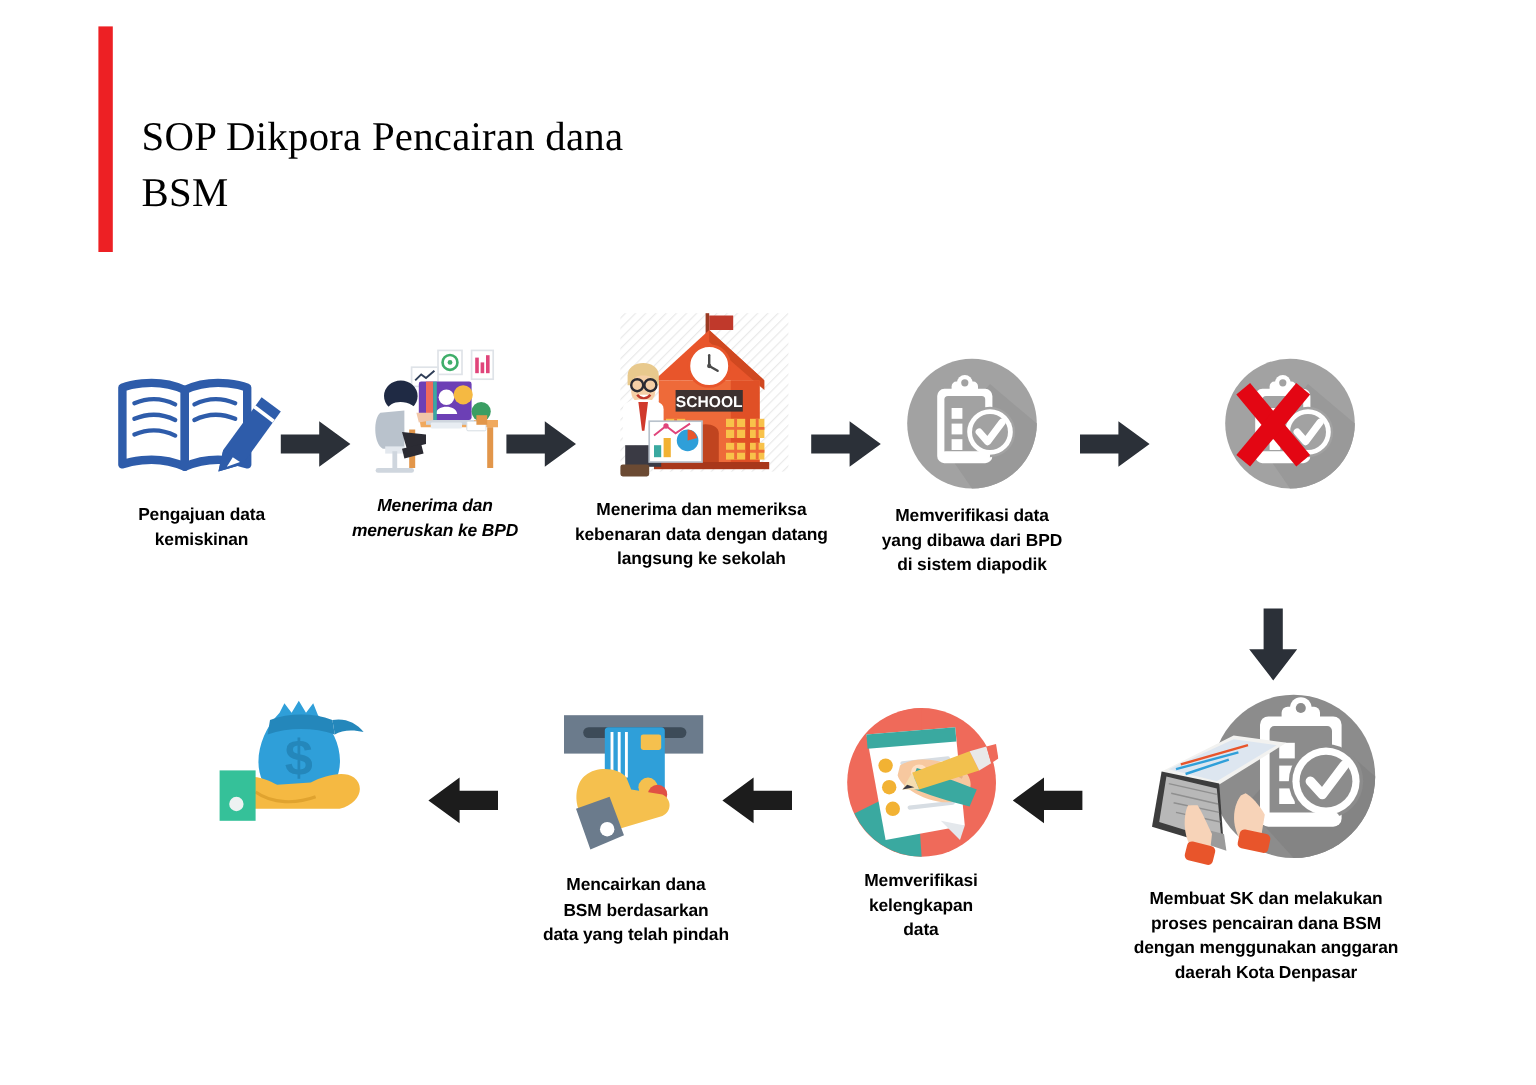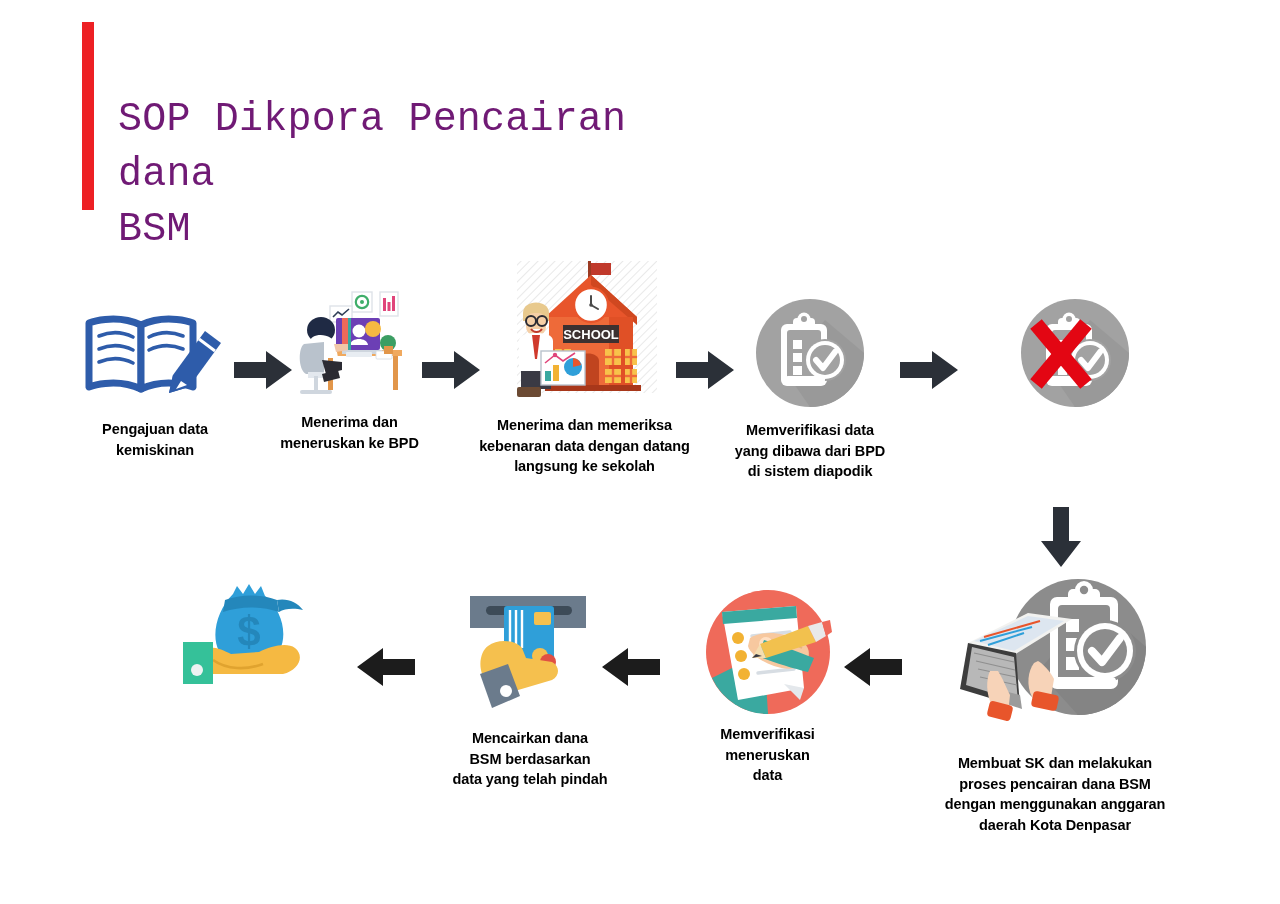--- a/index.html
+++ b/index.html
@@ -24,25 +24,25 @@
     top: 22px;
     width: 12px;
     height: 188px;
     background: #ed2024;
   }
   #page-title {
     position: absolute;
     left: 118px;
     top: 92px;
     width: 620px;
-    font-family: Liberation Mono, monospace;
-    font-size: 40px;
+    font-family: Liberation Serif, serif;
+    font-size: 34px;
     font-weight: 400;
     line-height: 1.38;
-    color: #701a75;
+    color: #000000;
     letter-spacing: 0.2px;
     white-space: pre-line;
   }
 
   
   .node {
     position: absolute;
     text-align: center;
   }
   .node-art {
@@ -89,21 +89,21 @@
   
   .ico-laptop { width: 210px; height: 160px; }
 </style>
 </head>
 <body>
 
 <div id="title-bar"></div>
 <div id="page-title">SOP Dikpora Pencairan dana
 BSM</div>
 
-<div class="node" style="left:60px; top:305px; width:190px;">
+<div class="node" style="left:73px; top:305px; width:190px;">
   <div class="node-art ico-book">
     <svg viewBox="0 0 148 100" width="148" height="100">
       <g fill="none" stroke="#2e5caa" stroke-width="7" stroke-linejoin="round">
         <path d="M8 18 C8 18 34 8 60 20 L60 84 C34 72 8 82 8 82 Z" fill="#fff"></path>
         <path d="M112 18 C112 18 86 8 60 20 L60 84 C86 72 112 82 112 82 Z" fill="#fff"></path>
       </g>
       <g stroke="#2e5caa" stroke-width="3.6" stroke-linecap="round" fill="none">
         <path d="M18 31 C30 26 42 27 52 32"></path>
         <path d="M18 44 C30 39 42 40 52 45"></path>
         <path d="M18 57 C30 52 42 53 52 58"></path>
@@ -121,21 +121,21 @@
   <div class="node-label" style="margin-top:14px;">Pengajuan data
 kemiskinan</div>
 </div>
 
 <div class="arrow" style="left:232px; top:348px;">
   <svg width="62" height="44" viewBox="0 0 62 44">
     <path d="M2 14 L34 14 L34 3 L60 22 L34 41 L34 30 L2 30 Z" fill="#2b3038"></path>
   </svg>
 </div>
 
-<div class="node" style="left:262px; top:288px; width:175px;">
+<div class="node" style="left:275px; top:288px; width:175px;font-style:italic;">
   <div class="node-art ico-desk">
     <svg viewBox="0 0 120 112" width="120" height="112">
 
       <rect x="62" y="4" width="20" height="20" fill="#ffffff" stroke="#dfe3e8" stroke-width="1.4"></rect>
       <circle cx="72" cy="14" r="6.2" fill="none" stroke="#3fae6a" stroke-width="2.2"></circle>
       <circle cx="72" cy="14" r="2" fill="#3fae6a"></circle>
       <rect x="90" y="4" width="18" height="24" fill="#ffffff" stroke="#dfe3e8" stroke-width="1.4"></rect>
       <g fill="#e0457b">
         <rect x="93" y="10" width="3" height="13"></rect>
           <rect x="97.5" y="14" width="3" height="9"></rect>
@@ -383,21 +383,21 @@
         <line x1="30" y1="102" x2="67" y2="110"></line>
       </g>
       <path d="M38 112 L70 120 L72 134 L42 124 Z" fill="#9b9b9b"></path>
 
       <path d="M40 96 C36 104 36 120 42 130 L58 138 L60 120 C56 112 52 102 48 96 Z" fill="#f7d3b8"></path>
       <rect x="38" y="128" width="24" height="16" rx="4" fill="#e8552b" transform="rotate(14 50 136)"></rect>
       <path d="M84 88 C78 96 76 110 82 122 L100 128 L104 104 C100 96 92 88 88 86 Z" fill="#f7d3b8"></path>
       <rect x="82" y="118" width="26" height="16" rx="4" fill="#e8552b" transform="rotate(12 95 126)"></rect>
     </svg>
   </div>
-  <div class="node-label" style="margin-top:18px;">Membuat SK dan melakukan
+  <div class="node-label" style="margin-top:4px;">Membuat SK dan melakukan
 proses pencairan dana BSM
 dengan menggunakan anggaran
 daerah Kota Denpasar</div>
 </div>
 
 <div class="arrow" style="left:842px; top:645px;">
   <svg width="62" height="44" viewBox="0 0 62 44">
     <path d="M60 14 L28 14 L28 3 L2 22 L28 41 L28 30 L60 30 Z" fill="#1c1c1c"></path>
   </svg>
 </div>
@@ -429,21 +429,21 @@
       <path d="M54 68 C68 74 88 80 104 84 L110 70 C94 64 74 56 60 52 Z" fill="#3aa9a0"></path>
 
       <path d="M56 56 L104 38 L112 54 L62 70 Z" fill="#f2c14e"></path>
       <path d="M104 38 L118 34 L122 48 L112 54 Z" fill="#e9e9e9"></path>
       <path d="M118 34 L126 32 L128 44 L122 48 Z" fill="#ef6a5a"></path>
       <path d="M56 56 L62 70 L48 70 Z" fill="#f5ddb0"></path>
       <path d="M52 66 L58 68 L48 70 Z" fill="#3a3a44"></path>
     </svg>
   </div>
   <div class="node-label" style="margin-top:8px;">Memverifikasi
-meneruskan
+kelengkapan
 data</div>
 </div>
 
 <div class="arrow" style="left:600px; top:645px;">
   <svg width="62" height="44" viewBox="0 0 62 44">
     <path d="M60 14 L28 14 L28 3 L2 22 L28 41 L28 30 L60 30 Z" fill="#1c1c1c"></path>
   </svg>
 </div>
 
 <div class="node" style="left:425px; top:592px; width:210px;">

